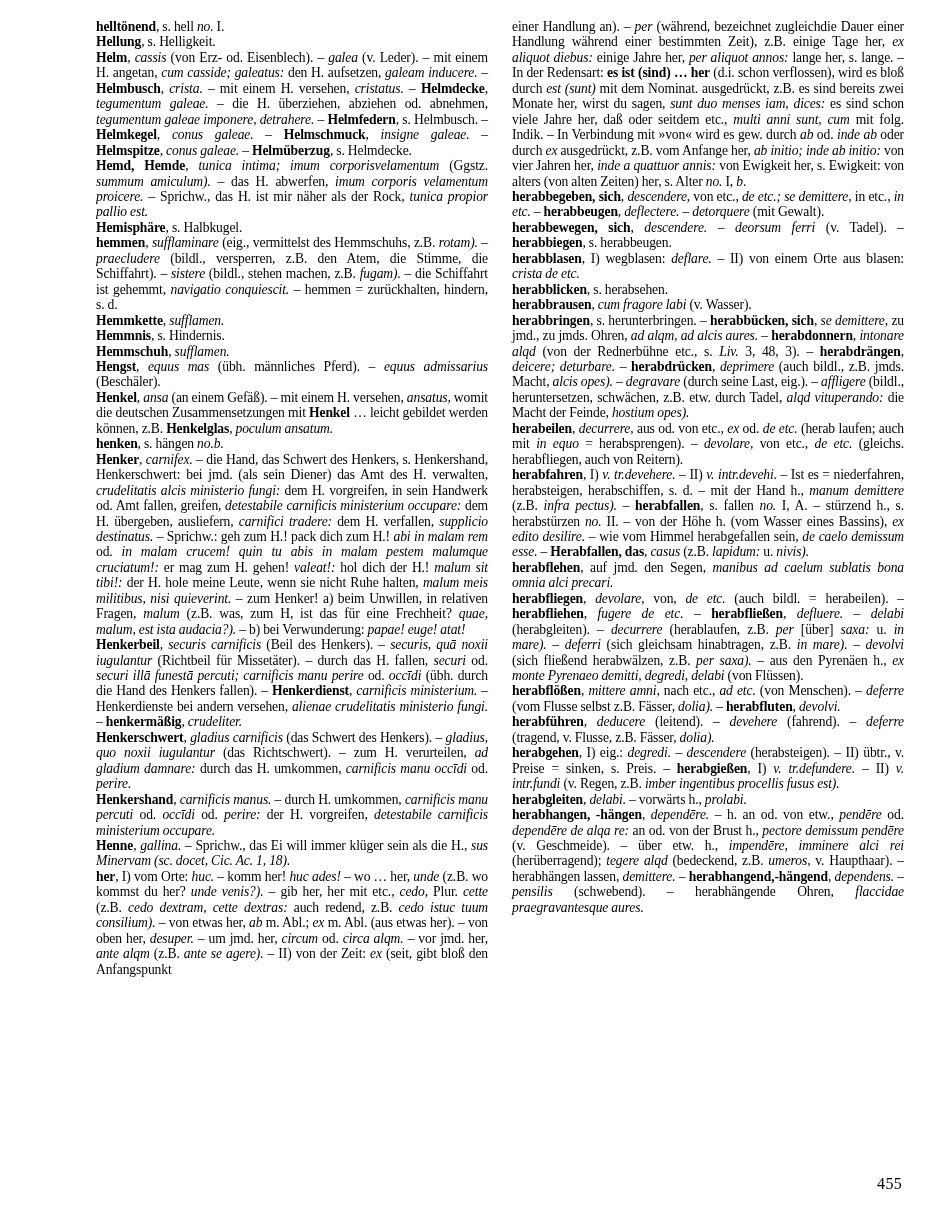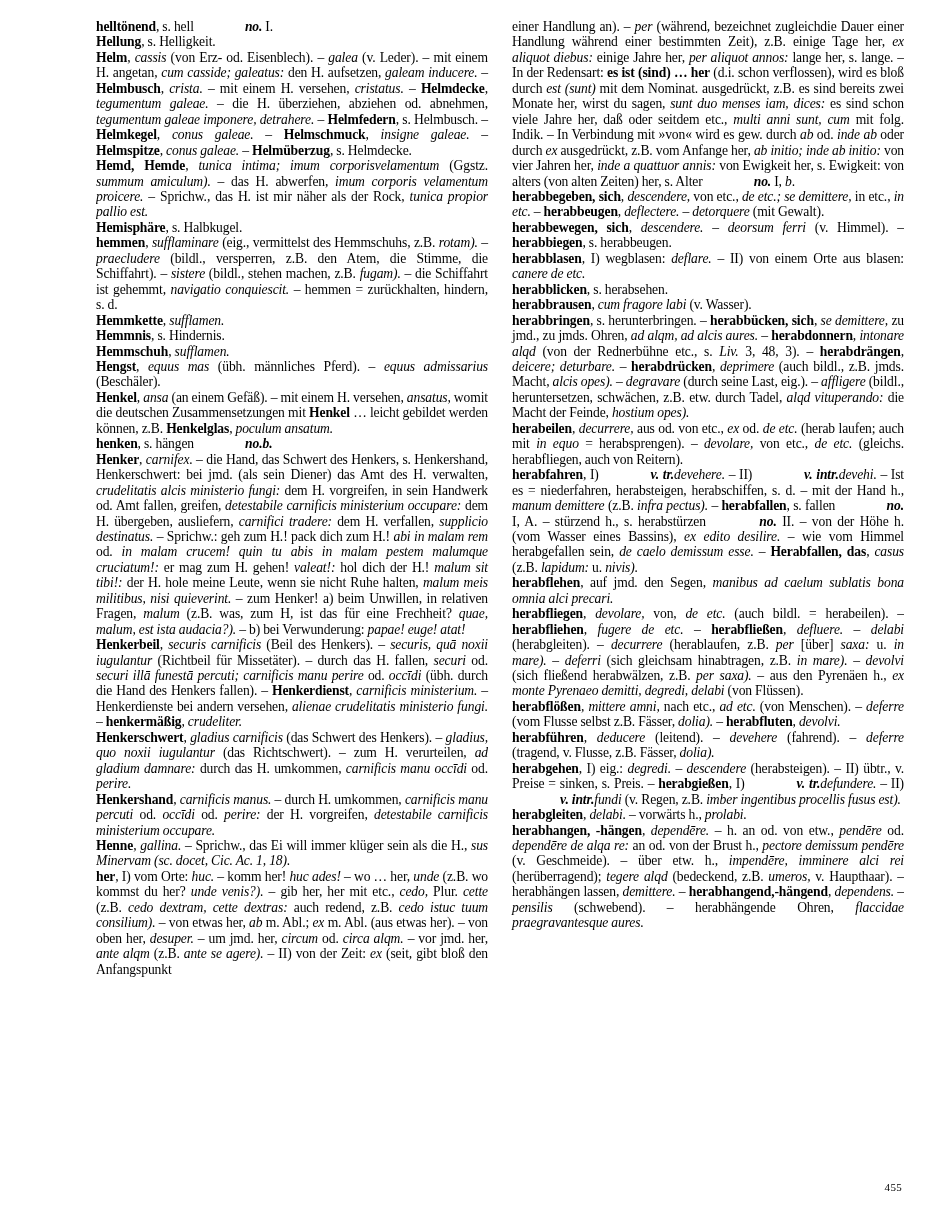--- a/index.html
+++ b/index.html
@@ -34,26 +34,26 @@
     letter-spacing: -0.12px;
     word-spacing: -0.2px;
     hyphens: auto;
   }
   .col p.entry {
     margin: 0;
     padding: 0;
   }
   .b  { font-weight: bold; }
   .i  { font-style: italic; }
-  .bi { font-weight: bold; font-style: italic; margin-left: 48px; }
+  .bi { font-weight: normal; font-style: italic; }
   .pageno {
     position: absolute;
     right: 33px;
     bottom: 17px;
-    font-size: 11px;
+    font-size: 16px;
     letter-spacing: 0.3px;
   }
 </style>
 </head>
 <body>
 
 <div class="page">
   <div class="columns">
     <div class="col">
         <p class="entry"><span class="b">helltönend</span><span>, s. hell </span><span class="bi">no.</span><span> I.</span></p>
@@ -71,22 +71,22 @@
         <p class="entry"><span class="b">Henker</span><span>, </span><span class="i">carnifex.</span><span> – die Hand, das Schwert des Henkers, s. Henkershand, Henkerschwert: bei jmd. (als sein Diener) das Amt des H. verwalten, </span><span class="i">crudelitatis alcis ministerio fungi:</span><span> dem H. vorgreifen, in sein Handwerk od. Amt fallen, greifen, </span><span class="i">detestabile carnificis ministerium occupare:</span><span> dem H. übergeben, ausliefern, </span><span class="i">carnifici tradere:</span><span> dem H. verfallen, </span><span class="i">supplicio destinatus.</span><span> – Sprichw.: geh zum H.! pack dich zum H.! </span><span class="i">abi in malam rem</span><span> od. </span><span class="i">in malam crucem! quin tu abis in malam pestem malumque cruciatum!:</span><span> er mag zum H. gehen! </span><span class="i">valeat!:</span><span> hol dich der H.! </span><span class="i">malum sit tibi!:</span><span> der H. hole meine Leute, wenn sie nicht Ruhe halten, </span><span class="i">malum meis militibus, nisi quieverint.</span><span> – zum Henker! a) beim Unwillen, in relativen Fragen, </span><span class="i">malum</span><span> (z.B. was, zum H, ist das für eine Frechheit? </span><span class="i">quae, malum, est ista audacia?).</span><span> – b) bei Verwunderung: </span><span class="i">papae! euge! atat!</span></p>
         <p class="entry"><span class="b">Henkerbeil</span><span>, </span><span class="i">securis carnificis</span><span> (Beil des Henkers). – </span><span class="i">securis, quā noxii iugulantur</span><span> (Richtbeil für Missetäter). – durch das H. fallen, </span><span class="i">securi</span><span> od. </span><span class="i">securi illā funestā percuti; carnificis manu perire</span><span> od. </span><span class="i">occīdi</span><span> (übh. durch die Hand des Henkers fallen). – </span><span class="b">Henkerdienst</span><span>, </span><span class="i">carnificis ministerium.</span><span> – Henkerdienste bei andern versehen, </span><span class="i">alienae crudelitatis ministerio fungi.</span><span> – </span><span class="b">henkermäßig</span><span>, </span><span class="i">crudeliter.</span></p>
         <p class="entry"><span class="b">Henkerschwert</span><span>, </span><span class="i">gladius carnificis</span><span> (das Schwert des Henkers). – </span><span class="i">gladius, quo noxii iugulantur</span><span> (das Richtschwert). – zum H. verurteilen, </span><span class="i">ad gladium damnare:</span><span> durch das H. umkommen, </span><span class="i">carnificis manu occīdi</span><span> od. </span><span class="i">perire.</span></p>
         <p class="entry"><span class="b">Henkershand</span><span>, </span><span class="i">carnificis manus.</span><span> – durch H. umkommen, </span><span class="i">carnificis manu percuti</span><span> od. </span><span class="i">occīdi</span><span> od. </span><span class="i">perire:</span><span> der H. vorgreifen, </span><span class="i">detestabile carnificis ministerium occupare.</span></p>
         <p class="entry"><span class="b">Henne</span><span>, </span><span class="i">gallina.</span><span> – Sprichw., das Ei will immer klüger sein als die H., </span><span class="i">sus Minervam (sc. docet, Cic. Ac. 1, 18).</span></p>
         <p class="entry"><span class="b">her</span><span>, I) vom Orte: </span><span class="i">huc.</span><span> – komm her! </span><span class="i">huc ades!</span><span> – wo … her, </span><span class="i">unde</span><span> (z.B. wo kommst du her? </span><span class="i">unde venis?).</span><span> – gib her, her mit etc., </span><span class="i">cedo,</span><span> Plur. </span><span class="i">cette</span><span> (z.B. </span><span class="i">cedo dextram, cette dextras:</span><span> auch redend, z.B. </span><span class="i">cedo istuc tuum consilium).</span><span> – von etwas her, </span><span class="i">ab</span><span> m. Abl.; </span><span class="i">ex</span><span> m. Abl. (aus etwas her). – von oben her, </span><span class="i">desuper.</span><span> – um jmd. her, </span><span class="i">circum</span><span> od. </span><span class="i">circa alqm.</span><span> – vor jmd. her, </span><span class="i">ante alqm</span><span> (z.B. </span><span class="i">ante se agere).</span><span> – II) von der Zeit: </span><span class="i">ex</span><span> (seit, gibt bloß den Anfangspunkt</span></p>
       </div>
     <div class="col">
         <p class="entry"><span>einer Handlung an). – </span><span class="i">per</span><span> (während, bezeichnet zugleichdie Dauer einer Handlung während einer bestimmten Zeit), z.B. einige Tage her, </span><span class="i">ex aliquot diebus:</span><span> einige Jahre her, </span><span class="i">per aliquot annos:</span><span> lange her, s. lange. – In der Redensart: </span><span class="b">es ist (sind) … her</span><span> (d.i. schon verflossen), wird es bloß durch </span><span class="i">est (sunt)</span><span> mit dem Nominat. ausgedrückt, z.B. es sind bereits zwei Monate her, wirst du sagen, </span><span class="i">sunt duo menses iam, dices:</span><span> es sind schon viele Jahre her, daß oder seitdem etc., </span><span class="i">multi anni sunt, cum</span><span> mit folg. Indik. – In Verbindung mit »von« wird es gew. durch </span><span class="i">ab</span><span> od. </span><span class="i">inde ab</span><span> oder durch </span><span class="i">ex</span><span> ausgedrückt, z.B. vom Anfange her, </span><span class="i">ab initio; inde ab initio:</span><span> von vier Jahren her, </span><span class="i">inde a quattuor annis:</span><span> von Ewigkeit her, s. Ewigkeit: von alters (von alten Zeiten) her, s. Alter </span><span class="bi">no.</span><span> I, </span><span class="i">b</span><span>.</span></p>
         <p class="entry"><span class="b">herabbegeben, sich</span><span>, </span><span class="i">descendere,</span><span> von etc., </span><span class="i">de etc.; se demittere,</span><span> in etc., </span><span class="i">in etc.</span><span> – </span><span class="b">herabbeugen</span><span>, </span><span class="i">deflectere.</span><span> – </span><span class="i">detorquere</span><span> (mit Gewalt).</span></p>
-        <p class="entry"><span class="b">herabbewegen, sich</span><span>, </span><span class="i">descendere.</span><span> – </span><span class="i">deorsum ferri</span><span> (v. Himmel). – </span><span class="b">herabbiegen</span><span>, s. herabbeugen.</span></p>
-        <p class="entry"><span class="b">herabblasen</span><span>, I) wegblasen: </span><span class="i">deflare.</span><span> – II) von einem Orte aus blasen: </span><span class="i">canere de etc.</span></p>
+        <p class="entry"><span class="b">herabbewegen, sich</span><span>, </span><span class="i">descendere.</span><span> – </span><span class="i">deorsum ferri</span><span> (v. Tadel). – </span><span class="b">herabbiegen</span><span>, s. herabbeugen.</span></p>
+        <p class="entry"><span class="b">herabblasen</span><span>, I) wegblasen: </span><span class="i">deflare.</span><span> – II) von einem Orte aus blasen: </span><span class="i">crista de etc.</span></p>
         <p class="entry"><span class="b">herabblicken</span><span>, s. herabsehen.</span></p>
         <p class="entry"><span class="b">herabbrausen</span><span>, </span><span class="i">cum fragore labi</span><span> (v. Wasser).</span></p>
         <p class="entry"><span class="b">herabbringen</span><span>, s. herunterbringen. – </span><span class="b">herabbücken, sich</span><span>, </span><span class="i">se demittere,</span><span> zu jmd., zu jmds. Ohren, </span><span class="i">ad alqm, ad alcis aures.</span><span> – </span><span class="b">herabdonnern</span><span>, </span><span class="i">intonare alqd</span><span> (von der Rednerbühne etc., s. </span><span class="i">Liv.</span><span> 3, 48, 3). – </span><span class="b">herabdrängen</span><span>, </span><span class="i">deicere; deturbare.</span><span> – </span><span class="b">herabdrücken</span><span>, </span><span class="i">deprimere</span><span> (auch bildl., z.B. jmds. Macht, </span><span class="i">alcis opes).</span><span> – </span><span class="i">degravare</span><span> (durch seine Last, eig.). – </span><span class="i">affligere</span><span> (bildl., heruntersetzen, schwächen, z.B. etw. durch Tadel, </span><span class="i">alqd vituperando:</span><span> die Macht der Feinde, </span><span class="i">hostium opes).</span></p>
         <p class="entry"><span class="b">herabeilen</span><span>, </span><span class="i">decurrere,</span><span> aus od. von etc., </span><span class="i">ex</span><span> od. </span><span class="i">de etc.</span><span> (herab laufen; auch mit </span><span class="i">in equo</span><span> = herabsprengen). – </span><span class="i">devolare,</span><span> von etc., </span><span class="i">de etc.</span><span> (gleichs. herabfliegen, auch von Reitern).</span></p>
         <p class="entry"><span class="b">herabfahren</span><span>, I) </span><span class="bi">v. tr.</span><span class="i">devehere.</span><span> – II) </span><span class="bi">v. intr.</span><span class="i">devehi.</span><span> – Ist es = niederfahren, herabsteigen, herabschiffen, s. d. – mit der Hand h., </span><span class="i">manum demittere</span><span> (z.B. </span><span class="i">infra pectus).</span><span> – </span><span class="b">herabfallen</span><span>, s. fallen </span><span class="bi">no.</span><span> I, A. – stürzend h., s. herabstürzen </span><span class="bi">no.</span><span> II. – von der Höhe h. (vom Wasser eines Bassins), </span><span class="i">ex edito desilire.</span><span> – wie vom Himmel herabgefallen sein, </span><span class="i">de caelo demissum esse.</span><span> – </span><span class="b">Herabfallen, das</span><span>, </span><span class="i">casus</span><span> (z.B. </span><span class="i">lapidum:</span><span> u. </span><span class="i">nivis).</span></p>
         <p class="entry"><span class="b">herabflehen</span><span>, auf jmd. den Segen, </span><span class="i">manibus ad caelum sublatis bona omnia alci precari.</span></p>
         <p class="entry"><span class="b">herabfliegen</span><span>, </span><span class="i">devolare,</span><span> von, </span><span class="i">de etc.</span><span> (auch bildl. = herabeilen). – </span><span class="b">herabfliehen</span><span>, </span><span class="i">fugere de etc.</span><span> – </span><span class="b">herabfließen</span><span>, </span><span class="i">defluere.</span><span> – </span><span class="i">delabi</span><span> (herabgleiten). – </span><span class="i">decurrere</span><span> (herablaufen, z.B. </span><span class="i">per</span><span> [über] </span><span class="i">saxa:</span><span> u. </span><span class="i">in mare).</span><span> – </span><span class="i">deferri</span><span> (sich gleichsam hinabtragen, z.B. </span><span class="i">in mare).</span><span> – </span><span class="i">devolvi</span><span> (sich fließend herabwälzen, z.B. </span><span class="i">per saxa).</span><span> – aus den Pyrenäen h., </span><span class="i">ex monte Pyrenaeo demitti, degredi, delabi</span><span> (von Flüssen).</span></p>
         <p class="entry"><span class="b">herabflößen</span><span>, </span><span class="i">mittere amni,</span><span> nach etc., </span><span class="i">ad etc.</span><span> (von Menschen). – </span><span class="i">deferre</span><span> (vom Flusse selbst z.B. Fässer, </span><span class="i">dolia).</span><span> – </span><span class="b">herabfluten</span><span>, </span><span class="i">devolvi.</span></p>
         <p class="entry"><span class="b">herabführen</span><span>, </span><span class="i">deducere</span><span> (leitend). – </span><span class="i">devehere</span><span> (fahrend). – </span><span class="i">deferre</span><span> (tragend, v. Flusse, z.B. Fässer, </span><span class="i">dolia).</span></p>
         <p class="entry"><span class="b">herabgehen</span><span>, I) eig.: </span><span class="i">degredi.</span><span> – </span><span class="i">descendere</span><span> (herabsteigen). – II) übtr., v. Preise = sinken, s. Preis. – </span><span class="b">herabgießen</span><span>, I) </span><span class="bi">v. tr.</span><span class="i">defundere.</span><span> – II) </span><span class="bi">v. intr.</span><span class="i">fundi</span><span> (v. Regen, z.B. </span><span class="i">imber ingentibus procellis fusus est).</span></p>

